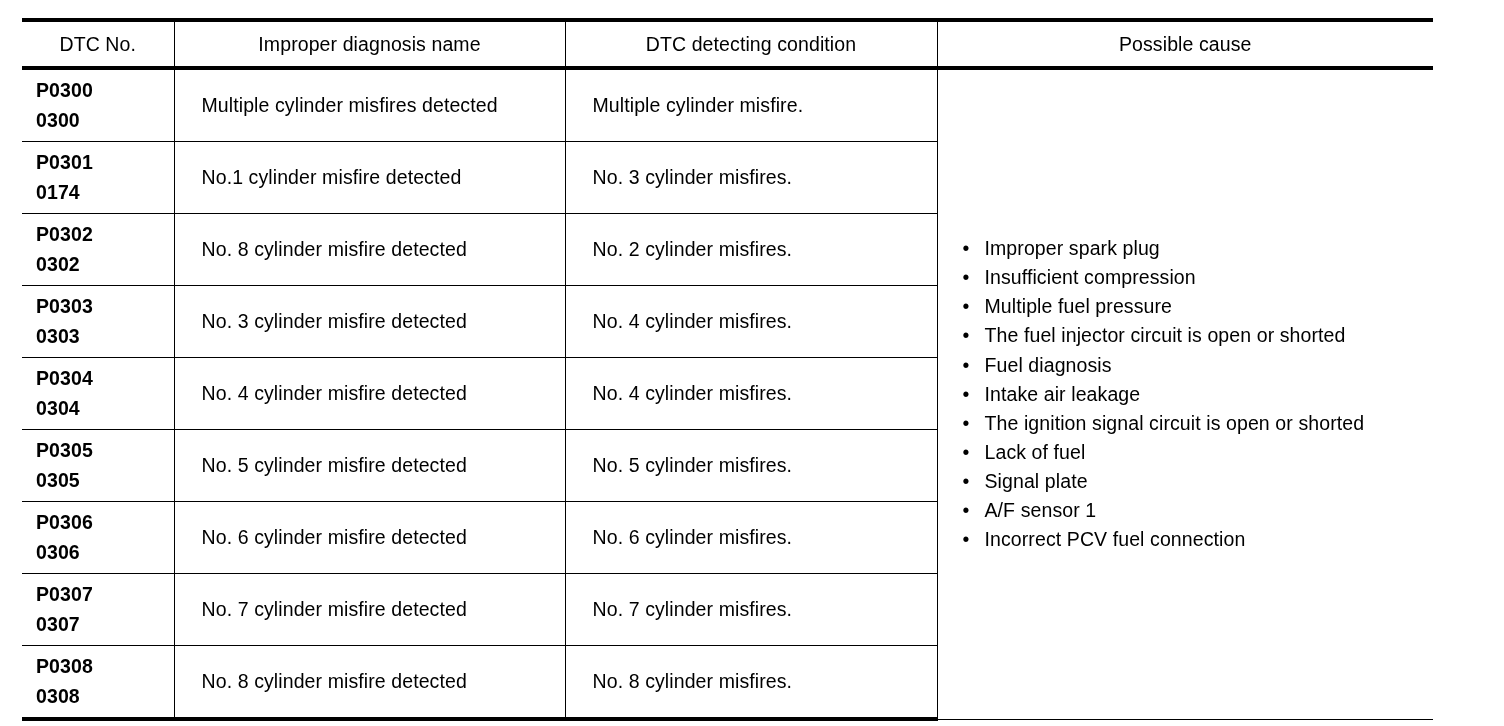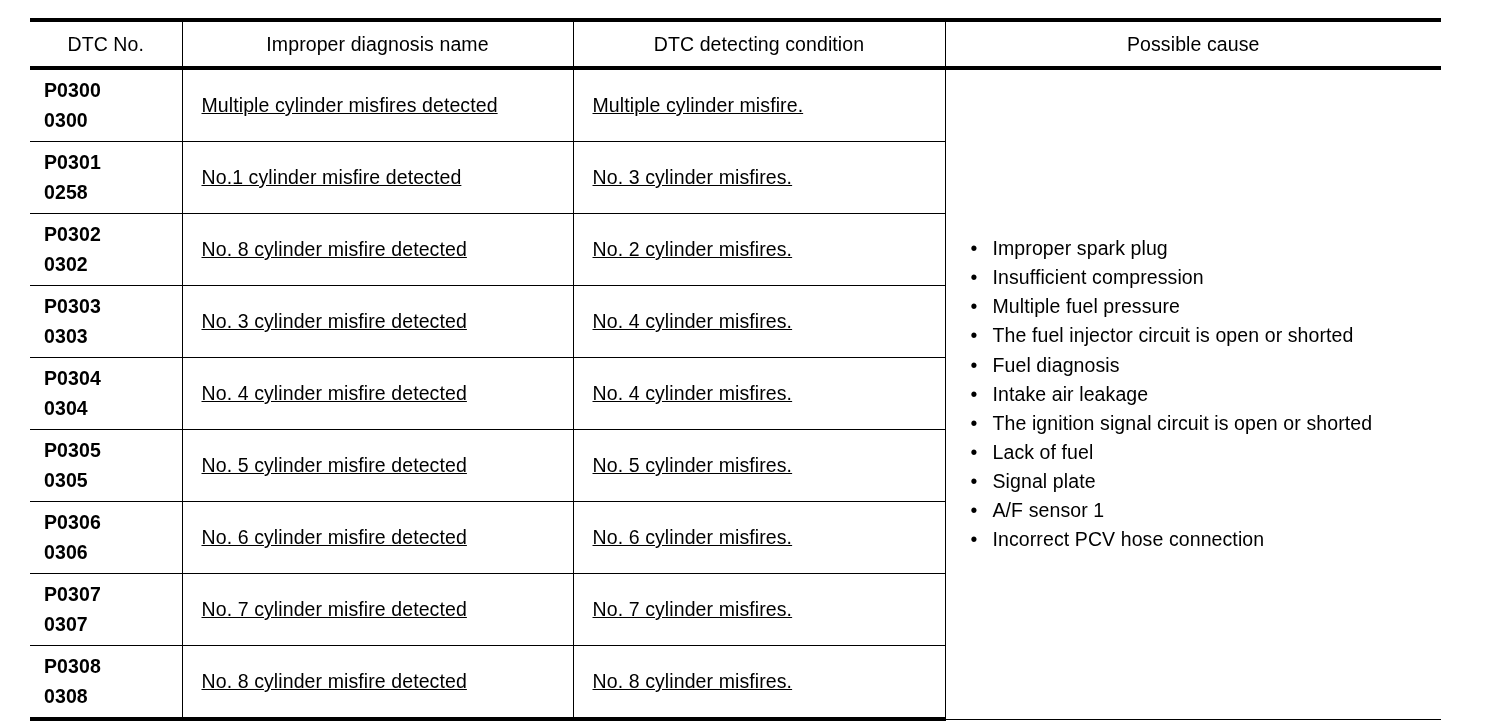--- a/index.html
+++ b/index.html
@@ -12,21 +12,21 @@
     width: 1504px;
     height: 726px;
     font-family: "Liberation Sans", sans-serif;
     color: #000000;
     overflow: hidden;
   }
 
   
   #dtc-table-wrap {
     position: absolute;
-    left: 30px;
+    left: 22px;
     top: 18px;
     width: 1411px;
     height: 690px;
   }
 
   table.dtc {
     border-collapse: collapse;
     table-layout: fixed;
     width: 1411px;
     height: 690px;
@@ -81,23 +81,22 @@
     padding-left: 14px;
     line-height: 1.52;
   }
   .dtc-no .dtc-primary,
   .dtc-no .dtc-secondary {
     display: block;
     white-space: nowrap;
   }
 
   .cell-text {
-    padding-left: 19px;
+    padding-left: 27px;
     white-space: nowrap;
-    text-decoration: underline;
   }
 
   
   ul.cause-list {
     list-style: none;
     margin: 0;
     padding: 0 0 0 22px;
   }
   ul.cause-list li {
     position: relative;
@@ -153,30 +152,30 @@
             <li><span class="bullet-dot">•</span><span>Improper spark plug</span></li>
             <li><span class="bullet-dot">•</span><span>Insufficient compression</span></li>
             <li><span class="bullet-dot">•</span><span>Multiple fuel pressure</span></li>
             <li><span class="bullet-dot">•</span><span>The fuel injector circuit is open or shorted</span></li>
             <li><span class="bullet-dot">•</span><span>Fuel diagnosis</span></li>
             <li><span class="bullet-dot">•</span><span>Intake air leakage</span></li>
             <li><span class="bullet-dot">•</span><span>The ignition signal circuit is open or shorted</span></li>
             <li><span class="bullet-dot">•</span><span>Lack of fuel</span></li>
             <li><span class="bullet-dot">•</span><span>Signal plate</span></li>
             <li><span class="bullet-dot">•</span><span>A/F sensor 1</span></li>
-            <li><span class="bullet-dot">•</span><span>Incorrect PCV hose connection</span></li>
+            <li><span class="bullet-dot">•</span><span>Incorrect PCV fuel connection</span></li>
           </ul>
         </td>
       </tr>
 
       <tr class="data-row">
         <td class="col-dtc">
           <div class="dtc-no">
             <span class="dtc-primary">P0301</span>
-            <span class="dtc-secondary">0258</span>
+            <span class="dtc-secondary">0174</span>
           </div>
         </td>
         <td class="col-name">
           <div class="cell-text">No.1 cylinder misfire detected</div>
         </td>
         <td class="col-cond">
           <div class="cell-text">No. 3 cylinder misfires.</div>
         </td>
       </tr>
 

